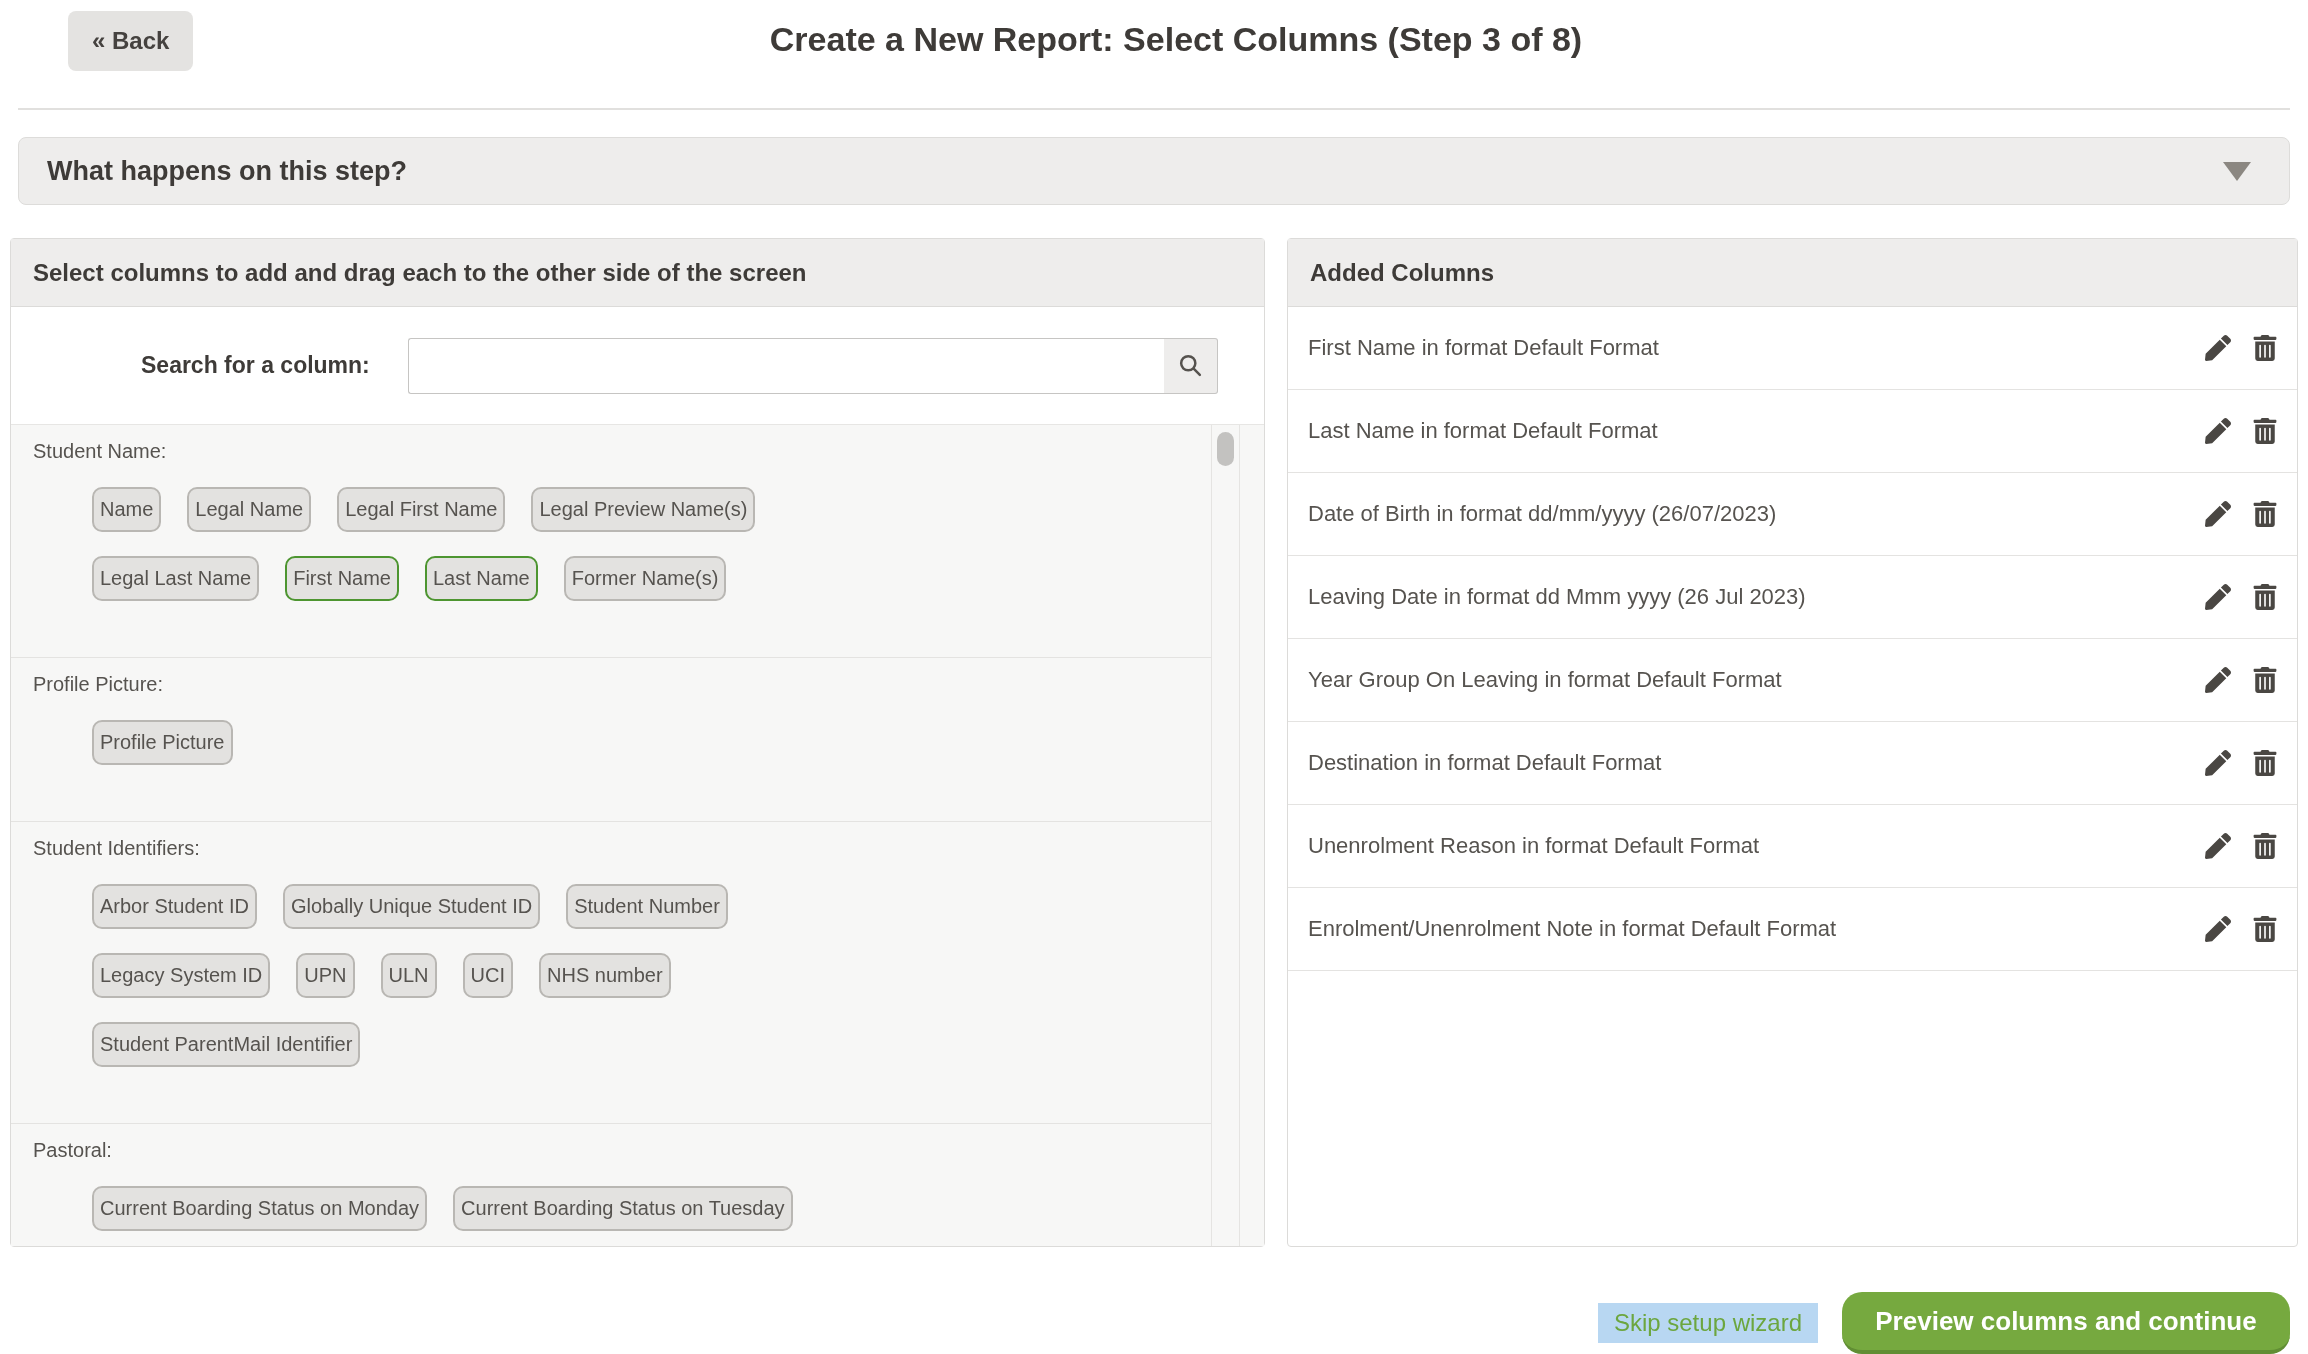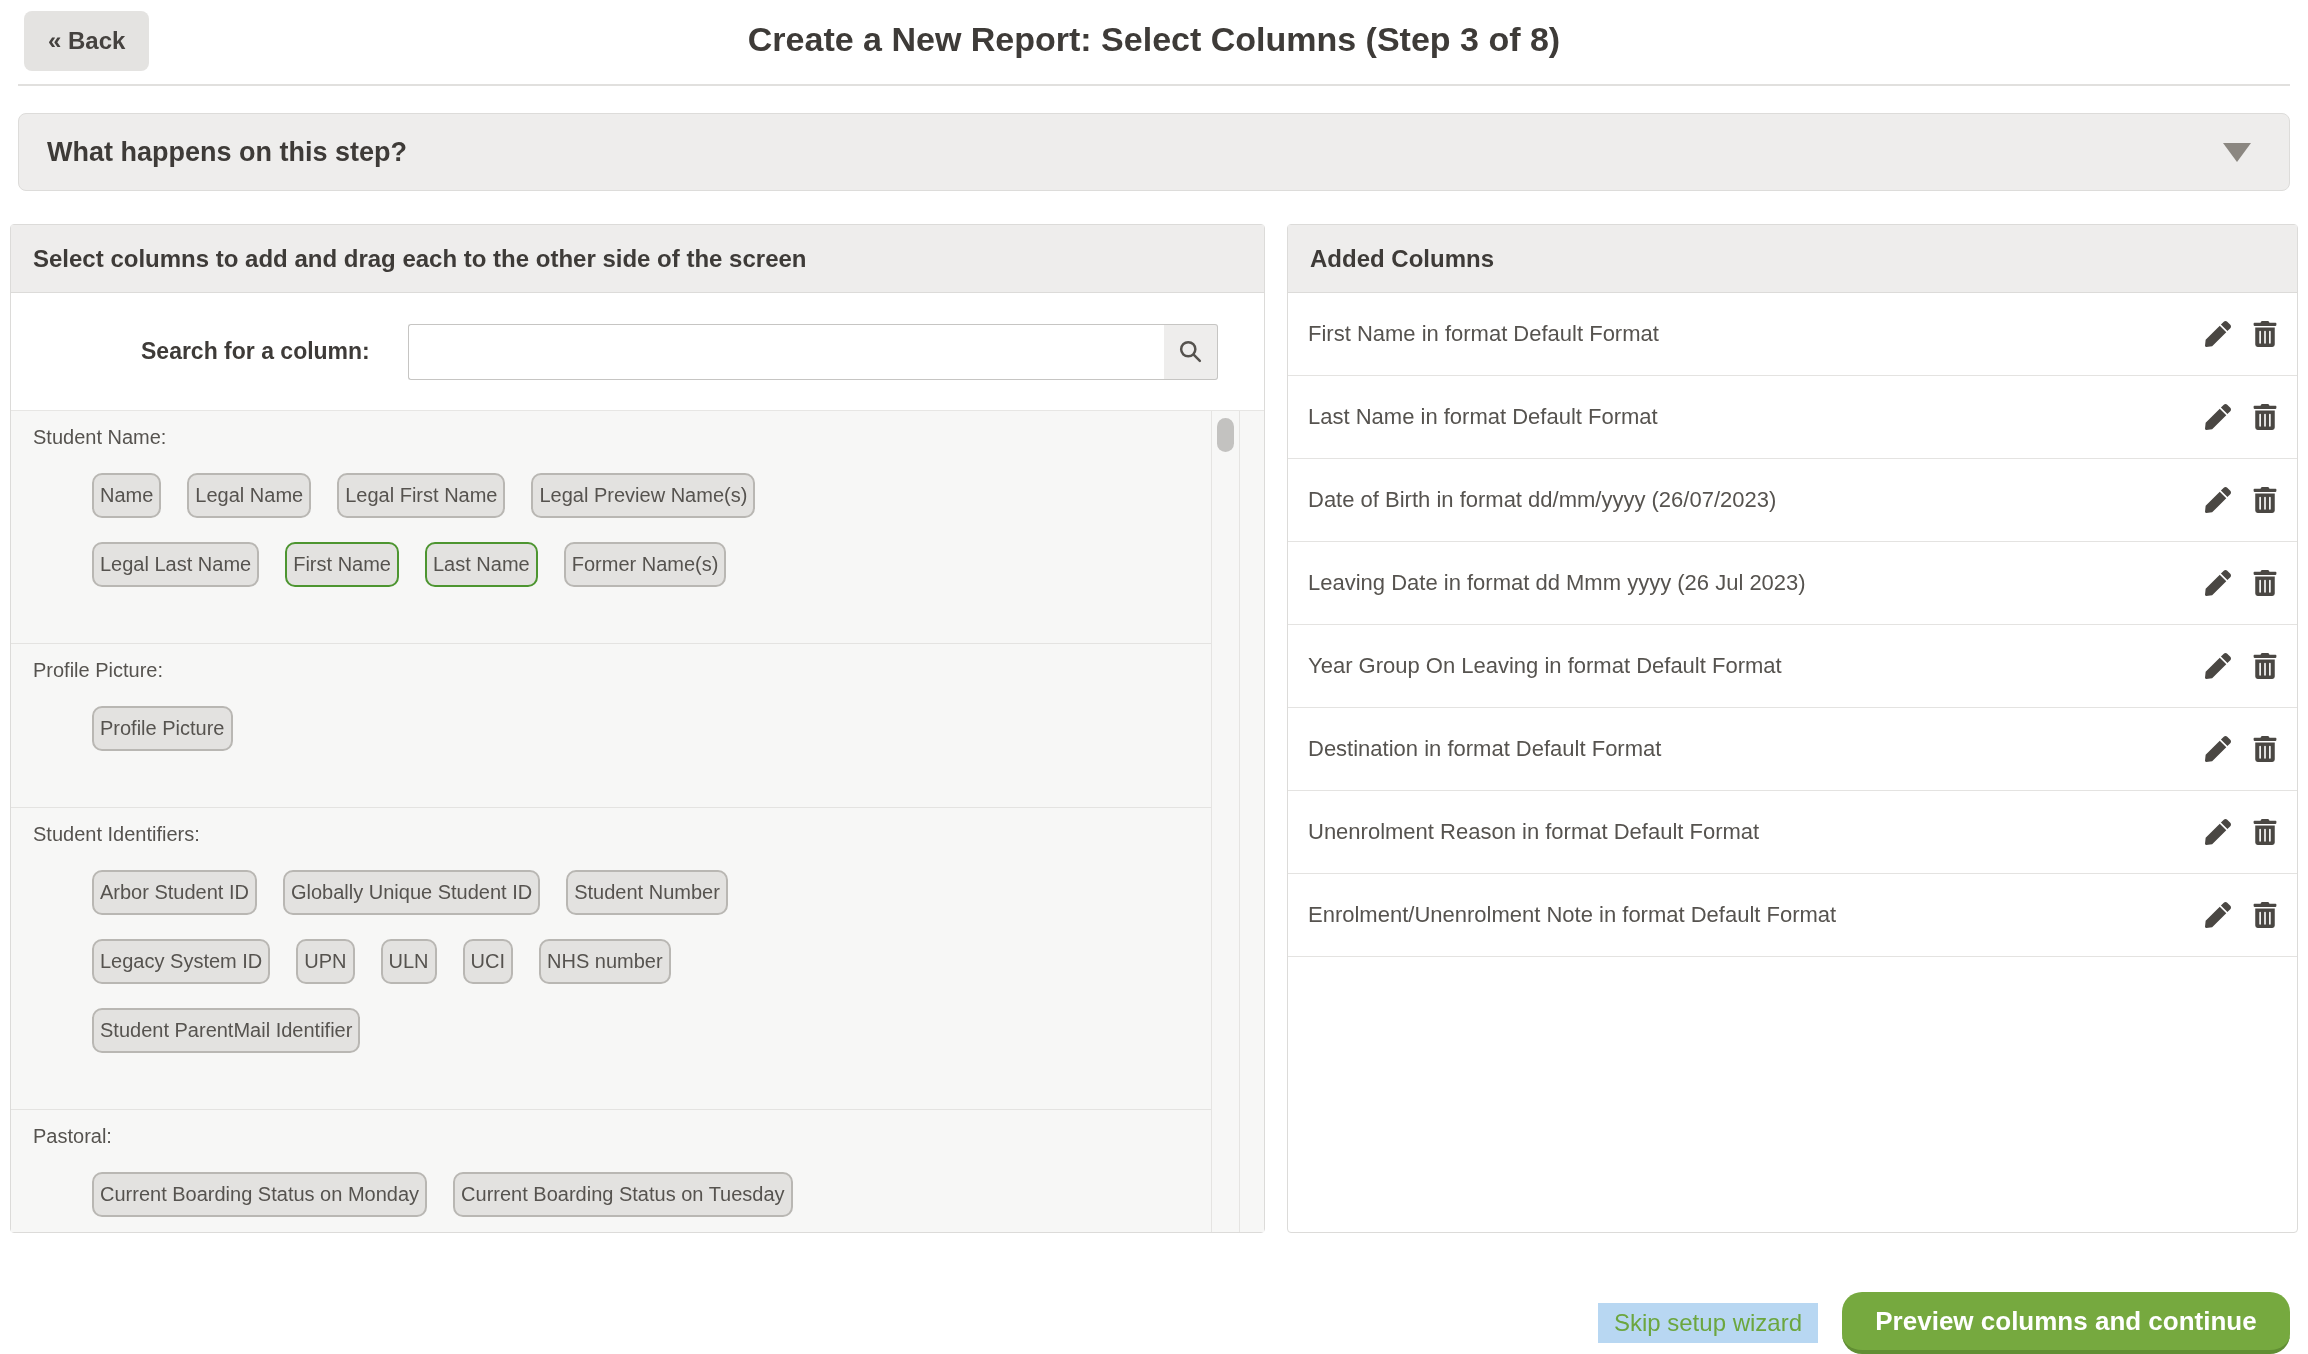--- a/index.html
+++ b/index.html
@@ -1,28 +1,28 @@
 <!DOCTYPE html>
 <html><head>
 <meta charset="utf-8">
 <style>
   * { margin:0; padding:0; box-sizing:border-box; }
   html,body { width:2308px; height:1354px; background:#fff; overflow:hidden;
     font-family:"Liberation Sans", sans-serif; position:relative; color:#56534f; }
 
   
-  .top { position:relative; height:84px; }
+  .top { position:relative; height:108px;margin-left:44px; }
   .back-btn { position:absolute; left:24px; top:11px; background:#e4e3e1; border:none;
     border-radius:8px; font-family:inherit; font-size:24px; font-weight:bold; color:#45423f;
     padding:16px 24px; cursor:pointer; }
   .page-title { text-align:center; font-size:34px; font-weight:bold; color:#3e3b38; padding-top:20px; }
   .top-divider { border-top:2px solid #e1e0de; margin:0 18px; }
 
   
-  .step-bar { margin:27px 18px 0; height:78px; background:#eeedec; border:1px solid #dddcda;
+  .step-bar { margin:27px 18px 0; height:68px; background:#eeedec; border:1px solid #dddcda;
     border-radius:8px; display:flex; align-items:center; justify-content:space-between;
     padding:0 38px 0 28px; cursor:pointer; }
   .step-q { font-size:27px; font-weight:bold; color:#3e3b38; }
   .chev { width:0; height:0; border-left:14px solid transparent; border-right:14px solid transparent;
     border-top:19px solid #8b8781; }
 
   
   .main { display:flex; gap:22px; margin:33px 10px 0; height:1009px; }
   .panel { border:1px solid #dcdbd9; border-radius:4px; background:#fff; display:flex; flex-direction:column; }
   .panel.left { width:1255px; }

